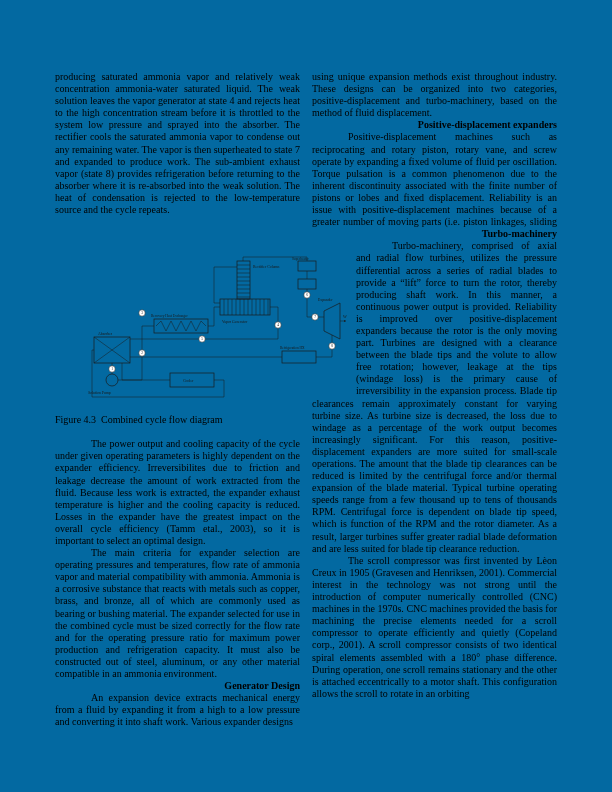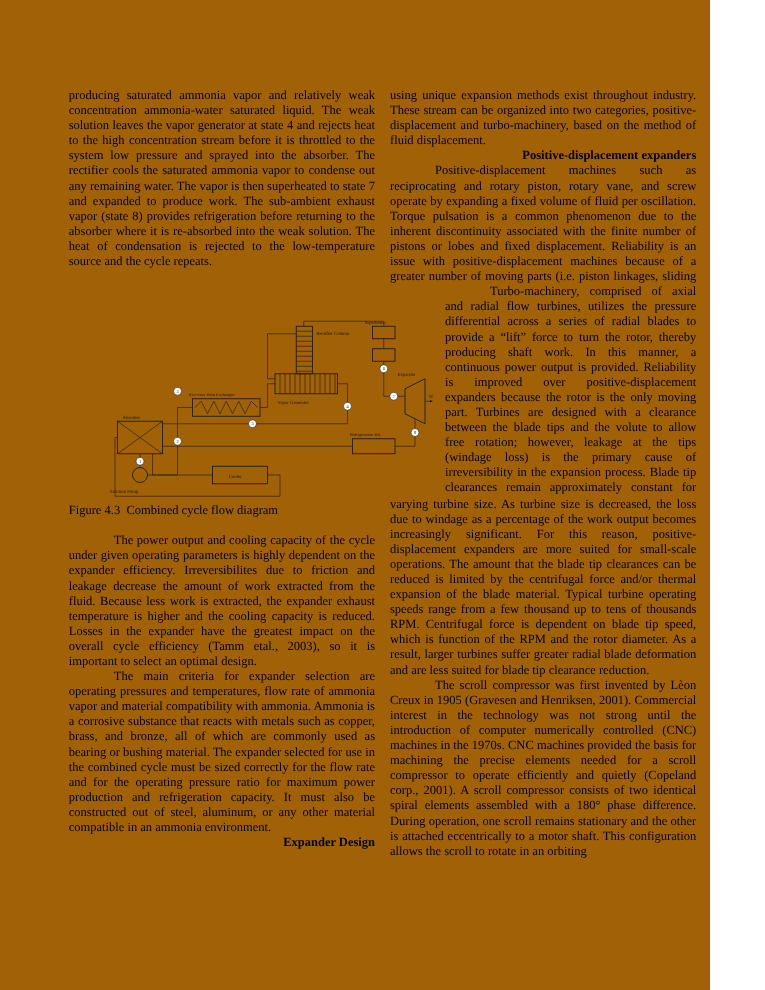--- a/index.html
+++ b/index.html
@@ -1,30 +1,30 @@
 <!DOCTYPE html>
 <html><head>
 <meta charset="utf-8">
 <style>
   * { margin:0; padding:0; box-sizing:border-box; }
   html,body { background:#ffffff; }
   .page {
-    position:relative; width:568px; height:792px; background:#a16207;
+    position:relative; width:612px; height:792px; background:#0369a1;
     font-family:"Liberation Serif","DejaVu Serif",serif;
     font-size:10px; line-height:12.1px; color:#000; overflow:hidden;
   }
   .col { position:absolute; top:71px; width:245px; text-align:justify; }
   .col-left  { left:55px; }
   .col-right { left:312px; }
   p { margin:0; }
   .indent  { text-indent:36px; }
   .heading { font-weight:bold; text-align:right; }
   .jlast   { text-align-last:justify; }
   .figure-block { width:310px; height:148px; margin:39px 0 0 -13px; }
-  .fig-caption  { margin:0 0 12px 0; text-align:left; }
+  .fig-caption  { margin:11px 0 12px 0; text-align:left; }
   .wrap-region::after { content:""; display:block; clear:both; }
   .fig-spacer { float:left; width:44px; height:169px; }
   svg text { font-family:"Liberation Serif",serif; fill:#1a1a1a; }
   svg .shape { fill:none; stroke:#1a1a1a; stroke-width:0.7; }
   svg .thin  { fill:none; stroke:#1a1a1a; stroke-width:0.5; }
   svg .node  { fill:#ffffff; stroke:#1a1a1a; stroke-width:0.5; }
 </style>
 </head>
 <body>
 
@@ -126,29 +126,31 @@
           <circle class="node" cx="290" cy="91" r="3.2"></circle>
             <text x="290" y="92.3">8</text>
         </g>
       </svg>
     </div>
 
     <p class="fig-caption">Figure 4.3&nbsp; Combined cycle flow diagram</p>
 
     <p class="indent">The power output and cooling capacity of the cycle under given operating parameters is highly dependent on the expander efficiency. Irreversibilites due to friction and leakage decrease the amount of work extracted from the fluid. Because less work is extracted, the expander exhaust temperature is higher and the cooling capacity is reduced. Losses in the expander have the greatest impact on the overall cycle efficiency (Tamm etal., 2003), so it is important to select an optimal design.</p>
     <p class="indent">The main criteria for expander selection are operating pressures and temperatures, flow rate of ammonia vapor and material compatibility with ammonia. Ammonia is a corrosive substance that reacts with metals such as copper, brass, and bronze, all of which are commonly used as bearing or bushing material. The expander selected for use in the combined cycle must be sized correctly for the flow rate and for the operating pressure ratio for maximum power production and refrigeration capacity. It must also be constructed out of steel, aluminum, or any other material compatible in an ammonia environment.</p>
-    <p class="heading">Expander Design</p>
+    <p class="heading">Generator Design</p>
+    <p class="indent">An expansion device extracts mechanical energy from a fluid by expanding it from a high to a low pressure and converting it into shaft work. Various expander designs</p>
   </div>
 
   <div class="col col-right">
-    <p>using unique expansion methods exist throughout industry. These stream can be organized into two categories, positive-displacement and turbo-machinery, based on the method of fluid displacement.</p>
+    <p>using unique expansion methods exist throughout industry. These designs can be organized into two categories, positive-displacement and turbo-machinery, based on the method of fluid displacement.</p>
     <p class="heading">Positive-displacement expanders</p>
     <p class="indent jlast">Positive-displacement machines such as reciprocating and rotary piston, rotary vane, and screw operate by expanding a fixed volume of fluid per oscillation. Torque pulsation is a common phenomenon due to the inherent discontinuity associated with the finite number of pistons or lobes and fixed displacement. Reliability is an issue with positive-displacement machines because of a greater number of moving parts (i.e. piston linkages, sliding</p>
 
     <div class="wrap-region">
       <span class="fig-spacer"></span>
+      <p class="heading">Turbo-machinery</p>
       <p class="indent">Turbo-machinery, comprised of axial and radial flow turbines, utilizes the pressure differential across a series of radial blades to provide a “lift” force to turn the rotor, thereby producing shaft work. In this manner, a continuous power output is provided. Reliability is improved over positive-displacement expanders because the rotor is the only moving part. Turbines are designed with a clearance between the blade tips and the volute to allow free rotation; however, leakage at the tips (windage loss) is the primary cause of irreversibility in the expansion process. Blade tip clearances remain approximately constant for varying turbine size. As turbine size is decreased, the loss due to windage as a percentage of the work output becomes increasingly significant. For this reason, positive-displacement expanders are more suited for small-scale operations. The amount that the blade tip clearances can be reduced is limited by the centrifugal force and/or thermal expansion of the blade material. Typical turbine operating speeds range from a few thousand up to tens of thousands RPM. Centrifugal force is dependent on blade tip speed, which is function of the RPM and the rotor diameter. As a result, larger turbines suffer greater radial blade deformation and are less suited for blade tip clearance reduction.</p>
     </div>
 
     <p class="indent">The scroll compressor was first invented by Lèon Creux in 1905 (Gravesen and Henriksen, 2001). Commercial interest in the technology was not strong until the introduction of computer numerically controlled (CNC) machines in the 1970s. CNC machines provided the basis for machining the precise elements needed for a scroll compressor to operate efficiently and quietly (Copeland corp., 2001). A scroll compressor consists of two identical spiral elements assembled with a 180° phase difference. During operation, one scroll remains stationary and the other is attached eccentrically to a motor shaft. This configuration allows the scroll to rotate in an orbiting</p>
   </div>
 
 </div>
 
 </body></html>

